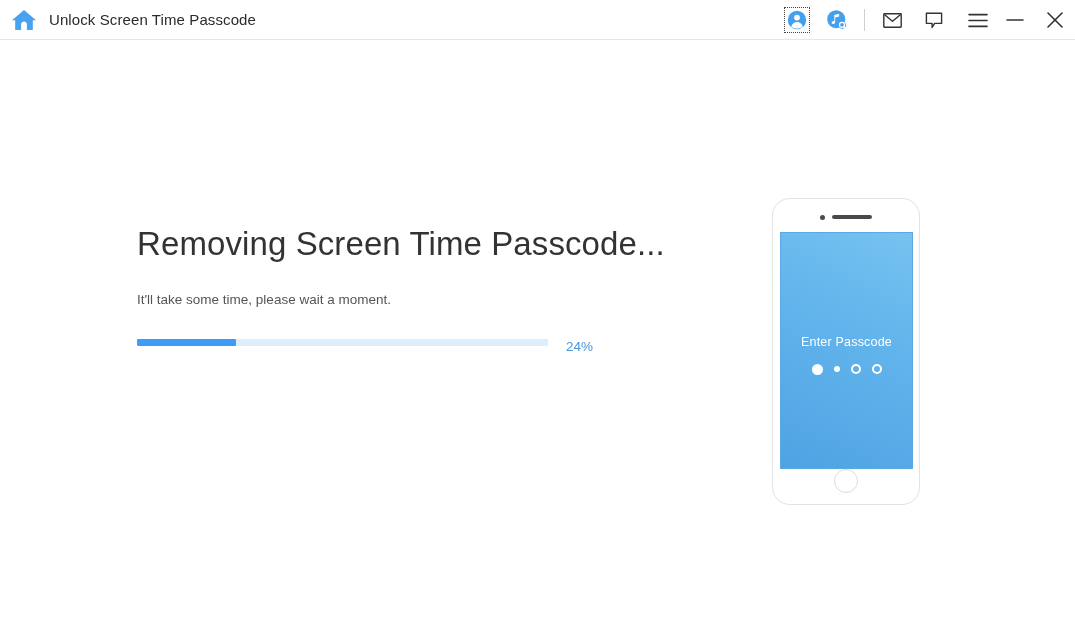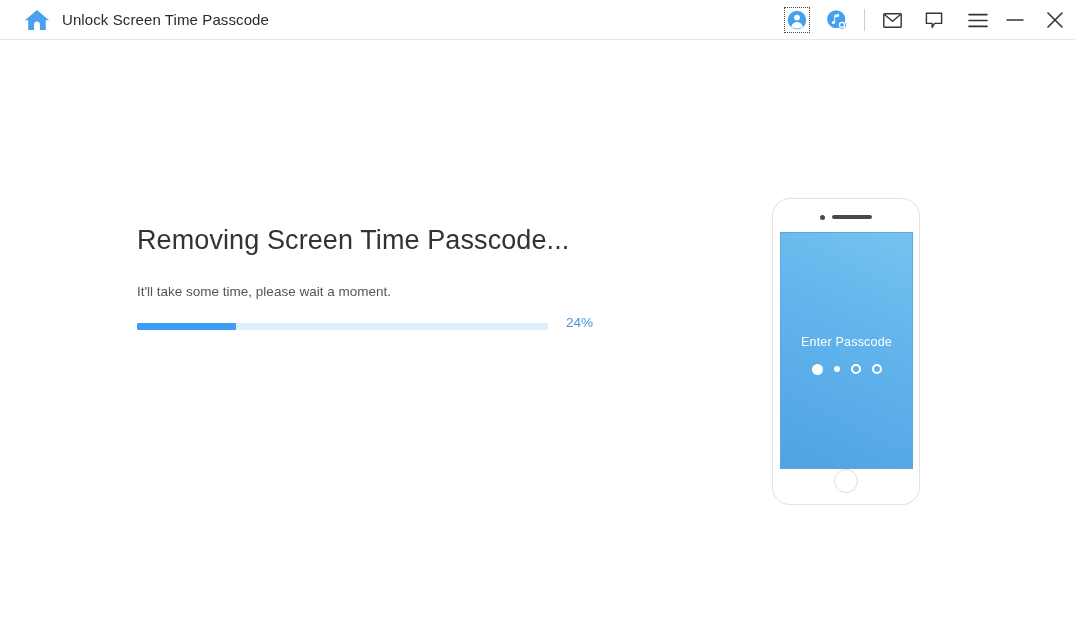--- a/index.html
+++ b/index.html
@@ -20,21 +20,21 @@
     height: 40px;
     background: #ffffff;
     border-bottom: 1px solid #e6e6e6;
     display: flex;
     align-items: center;
   }
 
   .tb-left {
     display: flex;
     align-items: center;
-    padding-left: 24px;
+    padding-left: 11px;
     gap: 12px;
   }
 
   .home-icon { width: 26px; height: 24px; display: block; }
 
   .app-title {
     font-size: 15px;
     color: #2b2b2b;
     letter-spacing: 0.1px;
     white-space: nowrap;
@@ -92,21 +92,21 @@
   }
 
   .left-pane {
     position: absolute;
     left: 137px;
     top: 183px;
     width: 460px;
   }
 
   .headline {
-    font-size: 27px;
+    font-size: 33px;
     font-weight: 400;
     color: #333333;
     letter-spacing: 0.1px;
     line-height: 1.2;
     white-space: nowrap;
   }
 
   .subtext {
     margin-top: 16px;
     font-size: 13.5px;
@@ -115,23 +115,23 @@
     width: 455px;
   }
 
   .waittext {
     margin-top: 28px;
     font-size: 13.5px;
     color: #555555;
   }
 
   .progress-row {
-    margin-top: 16px;
-    display: flex;
-    align-items: flex-end;
+    margin-top: 32px;
+    display: flex;
+    align-items: flex-start;
   }
 
   .progress-track {
     width: 411px;
     height: 7px;
     background: #ddeefc;
     border-radius: 1px;
     overflow: hidden;
   }
 

